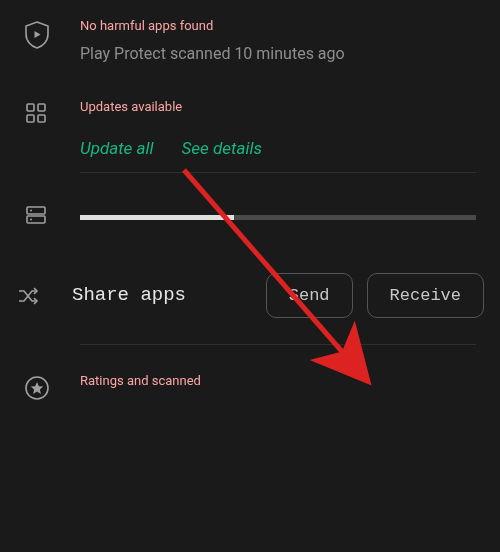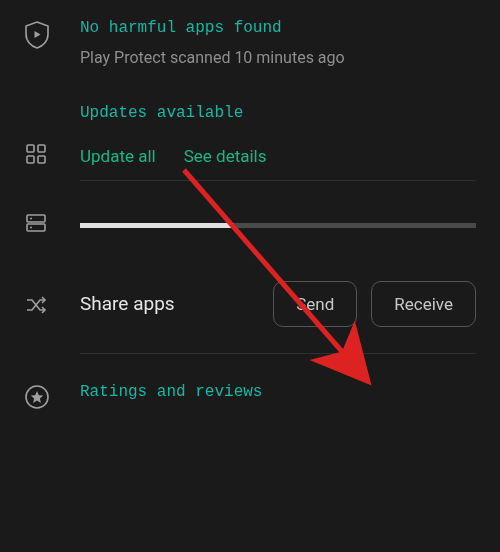--- a/index.html
+++ b/index.html
@@ -28,39 +28,39 @@
   }
   .icon-col svg {
     fill: none;
     stroke: #a0a0a0;
     stroke-width: 1.6;
   }
   .content-col {
     flex: 1;
   }
   .title {
-    font-size: 16px;
-    color: #14b8a6;
+    font-size: 13px;
+    color: #fca5a5;
     line-height: 1.3;
-    font-family: Liberation Mono, monospace;
   }
   .subtitle {
     font-size: 16px;
     color: #8e8e8e;
     margin-top: 9px;
   }
   .actions {
     margin-top: 22px;
     display: flex;
     gap: 28px;
   }
   .link-btn {
     color: #16b785;
     font-size: 17px;
     cursor: pointer;
+    font-style: italic;
   }
   .divider {
     height: 1px;
     background: #2f2f2f;
     margin: 6px 24px 6px 80px;
   }
   .storage-bar {
     margin-top: 14px;
     height: 5px;
     background: #4a4a4a;
@@ -68,21 +68,22 @@
     position: relative;
   }
   .storage-fill {
     height: 100%;
     background: #e0e0e0;
     width: 38.8%;
   }
   .share-row {
     display: flex;
     align-items: center;
-    padding: 24px 24px;
+    padding: 24px 16px;
+    font-family: Liberation Mono, monospace;
   }
   .share-title {
     font-size: 19px;
     color: #e6e6e6;
     flex-shrink: 0;
   }
   .share-buttons {
     margin-left: auto;
     display: flex;
     gap: 14px;
@@ -113,21 +114,21 @@
       <path d="M13 2 L24 6 V14 C24 21 19 26.5 13 28 C7 26.5 2 21 2 14 V6 Z"></path>
       <path d="M10.5 11 L16.5 14.5 L10.5 18 Z" fill="#a0a0a0" stroke="none"></path>
     </svg>
   </div>
   <div class="content-col">
     <div class="title">No harmful apps found</div>
     <div class="subtitle">Play Protect scanned 10 minutes ago</div>
   </div>
 </div>
 
-<div class="section" style="padding-bottom:8px;align-items:flex-end;">
+<div class="section" style="padding-bottom:8px;">
   <div class="icon-col">
     <svg width="24" height="24" viewBox="0 0 24 24">
       <rect x="3" y="3" width="7" height="7" rx="1"></rect>
       <rect x="14" y="3" width="7" height="7" rx="1"></rect>
       <rect x="3" y="14" width="7" height="7" rx="1"></rect>
       <rect x="14" y="14" width="7" height="7" rx="1"></rect>
     </svg>
   </div>
   <div class="content-col">
     <div class="title">Updates available</div>
@@ -175,21 +176,21 @@
 <div class="divider" style="margin-top:2px;"></div>
 
 <div class="section" style="padding-top:22px;">
   <div class="icon-col">
     <svg width="26" height="26" viewBox="0 0 26 26">
       <circle cx="13" cy="13" r="11"></circle>
       <path d="M13 7 L14.8 11.2 L19.2 11.6 L15.9 14.6 L16.9 19 L13 16.6 L9.1 19 L10.1 14.6 L6.8 11.6 L11.2 11.2 Z" fill="#a0a0a0" stroke="none"></path>
     </svg>
   </div>
   <div class="content-col">
-    <div class="title">Ratings and reviews</div>
+    <div class="title">Ratings and scanned</div>
   </div>
 </div>
 
 <svg class="arrow-overlay" width="500" height="552">
   <defs>
     <marker id="ah" markerWidth="14" markerHeight="14" refX="10" refY="6" orient="auto">
       <path d="M0,0 L12,6 L0,12 L3,6 Z" fill="#d22"></path>
     </marker>
   </defs>
   <line x1="184" y1="170" x2="365" y2="378" stroke="#d22" stroke-width="5" marker-end="url(#ah)"></line>

